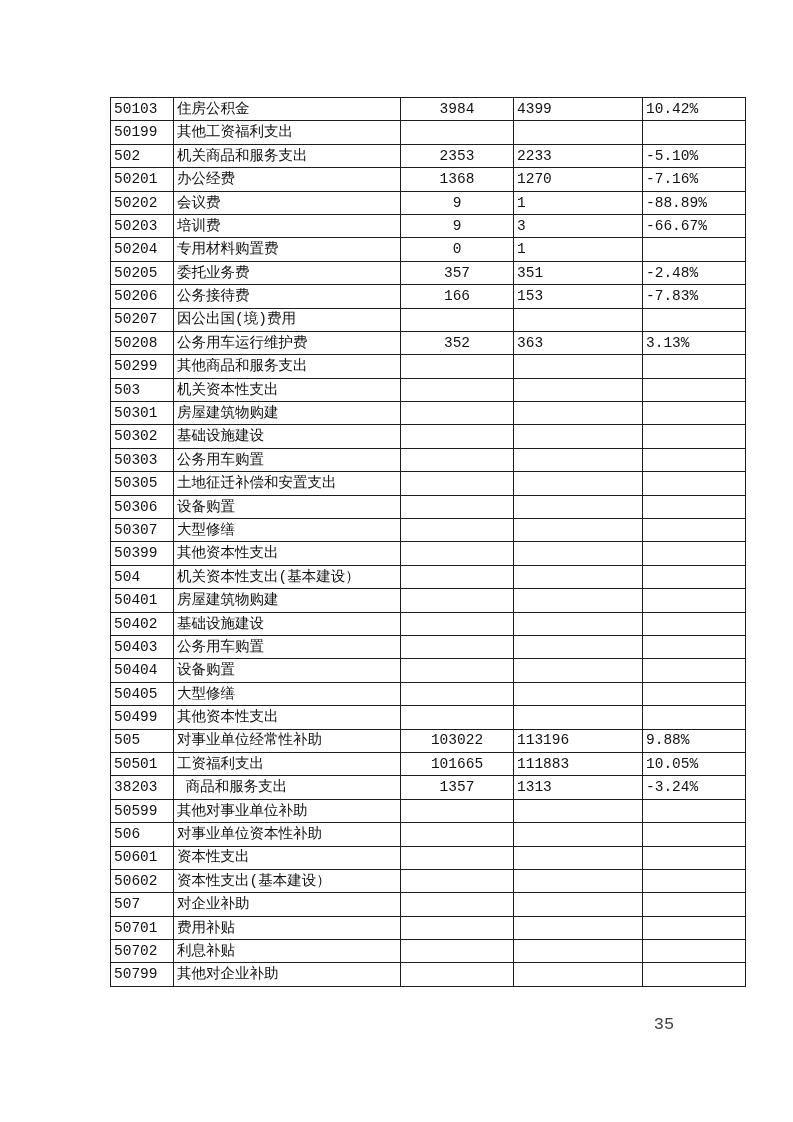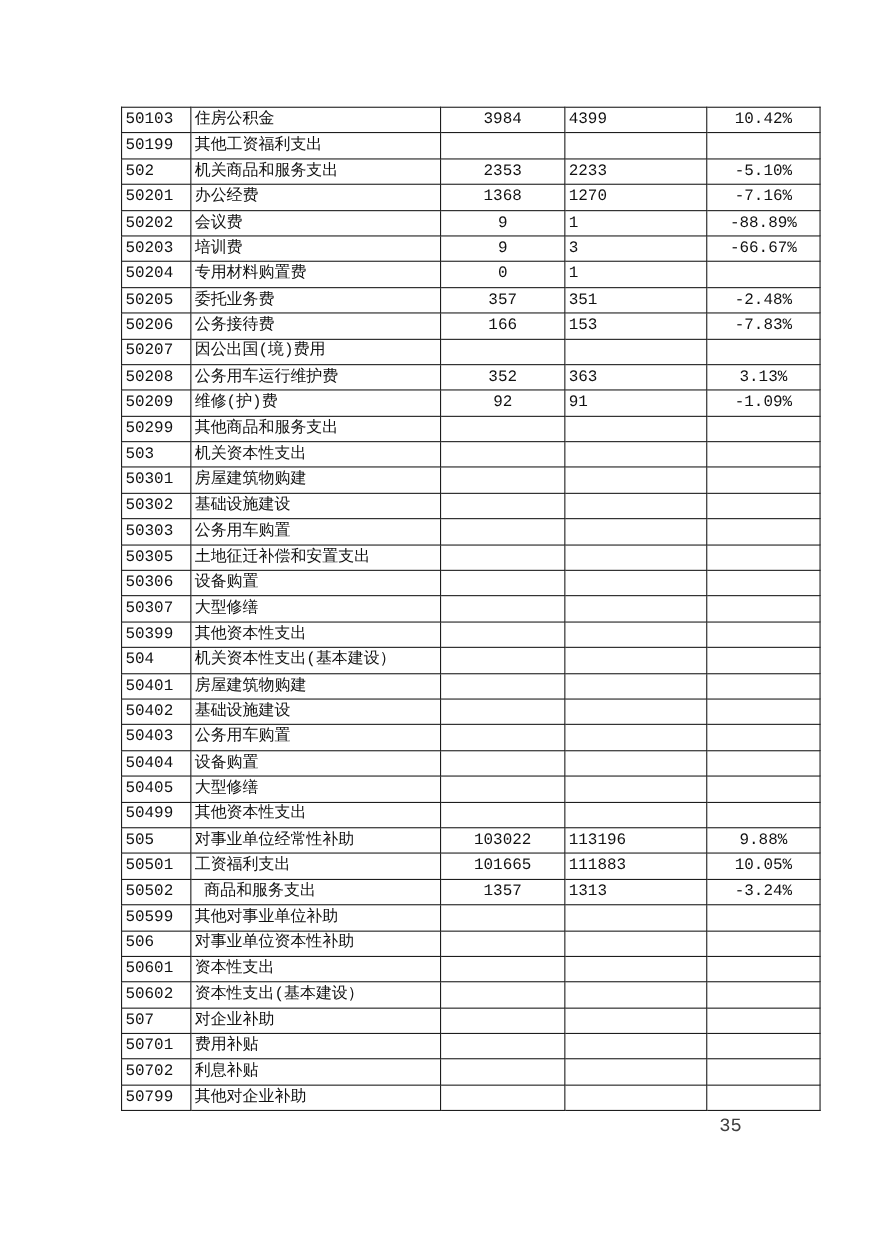--- a/index.html
+++ b/index.html
@@ -32,21 +32,21 @@
     padding: 0 3px;
     overflow: hidden;
     white-space: pre;
     vertical-align: middle;
     color: #111111;
   }
   td.col-code  { width: 56px;  text-align: left; padding-left: 3px; }
   td.col-name  { width: 220px; text-align: left; padding-left: 4px; }
   td.col-v1    { width: 106px; text-align: center; }
   td.col-v2    { width: 122px; }
-  td.col-pct   { width: 96px;  text-align: center; }
+  td.col-pct   { width: 96px;  text-align: left; }
   .page-number {
     position: absolute;
     left: 646px;
     top: 1015px;
     width: 36px;
     text-align: center;
     font-size: 17px;
     color: #404040;
   }
 </style>
@@ -128,27 +128,20 @@
           <td class="col-pct"></td>
         </tr>
         <tr>
           <td class="col-code">50208</td>
           <td class="col-name">公务用车运行维护费</td>
           <td class="col-v1">352</td>
           <td class="col-v2">363</td>
           <td class="col-pct">3.13%</td>
         </tr>
         <tr>
-          <td class="col-code">50209</td>
-          <td class="col-name">维修(护)费</td>
-          <td class="col-v1">92</td>
-          <td class="col-v2">91</td>
-          <td class="col-pct">-1.09%</td>
-        </tr>
-        <tr>
           <td class="col-code">50299</td>
           <td class="col-name">其他商品和服务支出</td>
           <td class="col-v1"></td>
           <td class="col-v2"></td>
           <td class="col-pct"></td>
         </tr>
         <tr>
           <td class="col-code">503</td>
           <td class="col-name">机关资本性支出</td>
           <td class="col-v1"></td>
@@ -261,21 +254,21 @@
           <td class="col-pct">9.88%</td>
         </tr>
         <tr>
           <td class="col-code">50501</td>
           <td class="col-name">工资福利支出</td>
           <td class="col-v1">101665</td>
           <td class="col-v2">111883</td>
           <td class="col-pct">10.05%</td>
         </tr>
         <tr>
-          <td class="col-code">50502</td>
+          <td class="col-code">38203</td>
           <td class="col-name"> 商品和服务支出</td>
           <td class="col-v1">1357</td>
           <td class="col-v2">1313</td>
           <td class="col-pct">-3.24%</td>
         </tr>
         <tr>
           <td class="col-code">50599</td>
           <td class="col-name">其他对事业单位补助</td>
           <td class="col-v1"></td>
           <td class="col-v2"></td>

